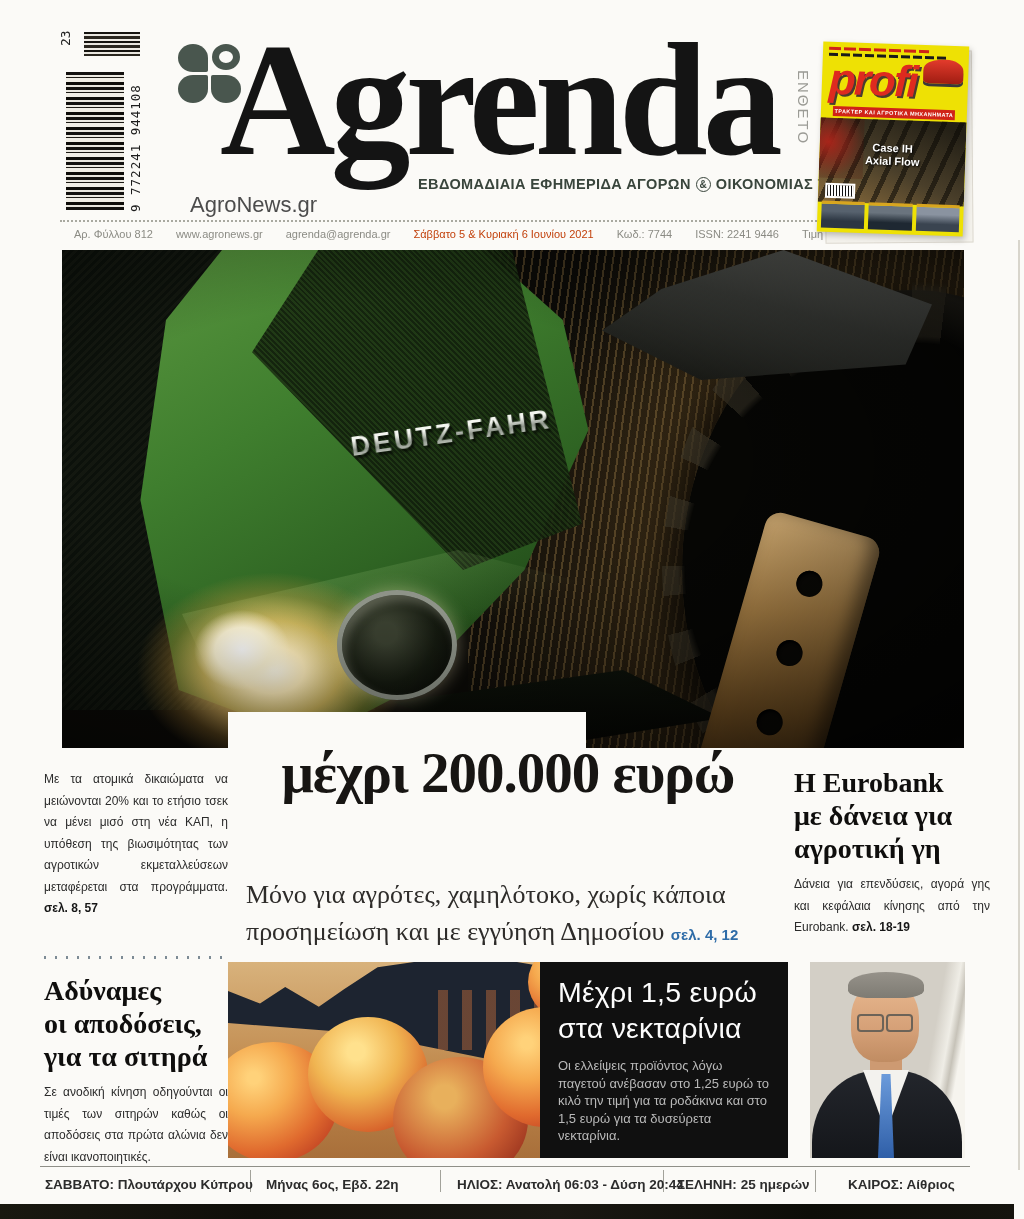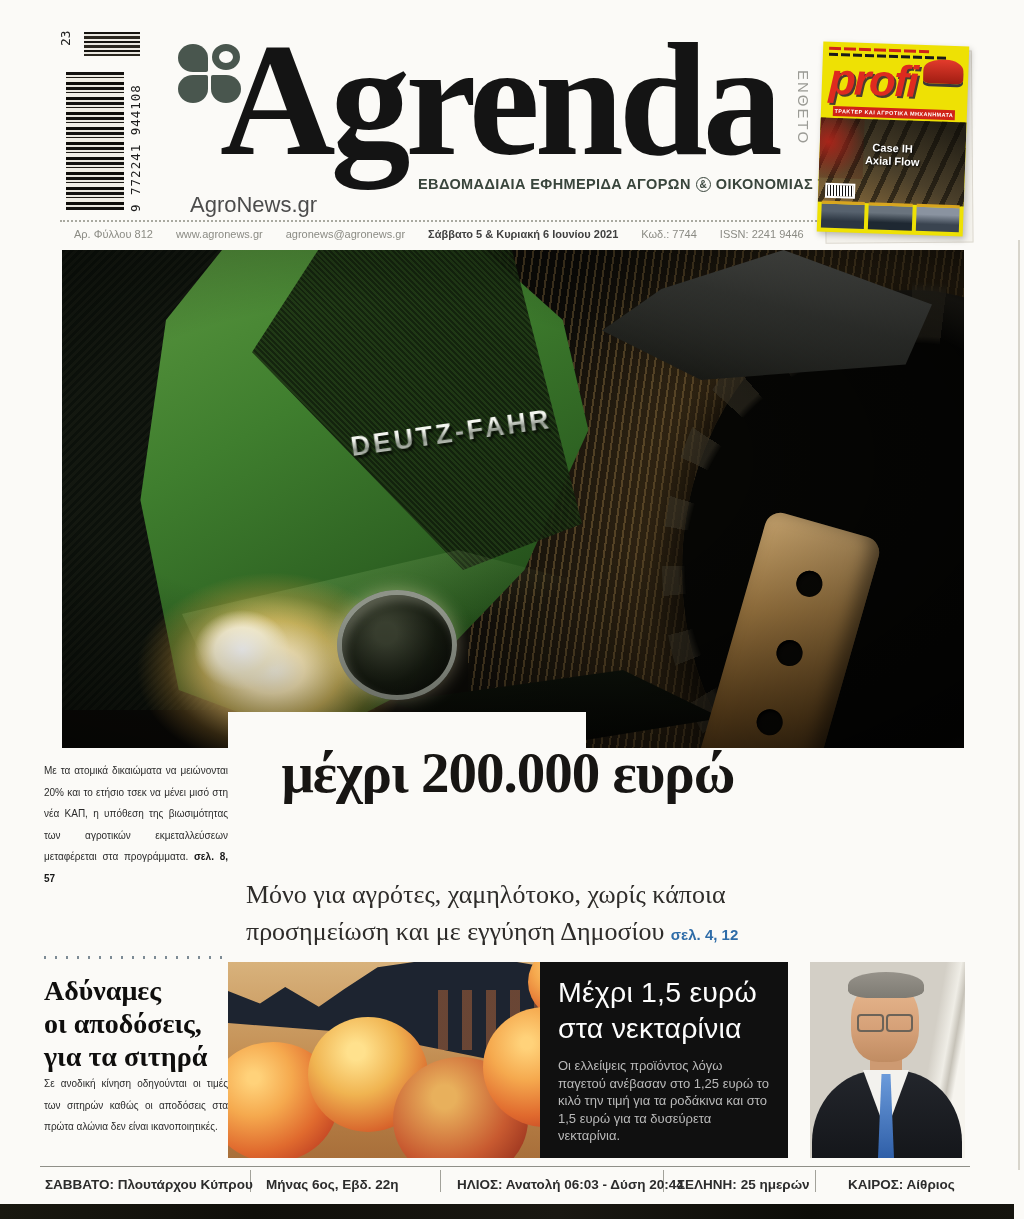--- a/index.html
+++ b/index.html
@@ -27,21 +27,21 @@
   .logo-text { position:absolute; left:220px; top:20px; font-family:"Liberation Serif", serif; font-weight:700;
     font-size:160px; line-height:1; letter-spacing:-5px; color:#141414; }
   .agronews { position:absolute; left:190px; top:192px; font-size:22px; color:#4c4c4c; }
   .tagline { position:absolute; left:418px; top:176px; font-size:14.5px; font-weight:700; color:#39453c;
     letter-spacing:0.4px; white-space:nowrap; display:flex; align-items:center; gap:5px; }
   .tagline .amp { display:inline-flex; align-items:center; justify-content:center; width:15px; height:15px;
     border:1.5px solid #39453c; border-radius:50%; font-size:10px; }
 
   .dotted-rule { position:absolute; left:60px; top:220px; width:905px; height:0; border-top:2px dotted #a9a9a0; }
   .infobar { position:absolute; left:74px; top:228px; display:flex; gap:23px; font-size:11px; color:#8b8b84; white-space:nowrap; }
-  .infobar .strong { color:#404040; font-weight:700; }
+  .infobar .strong { color:#c2410c; font-weight:400; }
 
   
   .entheto { position:absolute; left:812px; top:70px; font-size:15px; letter-spacing:2px; color:#9b9b95;
     transform:rotate(90deg); transform-origin:left top; }
   .magazine { position:absolute; left:820px; top:44px; width:146px; height:190px; transform:rotate(2deg); }
   .magazine::after { content:""; position:absolute; left:5px; top:7px; width:100%; height:100%;
     background:#f4f2ec; border:1px solid #ddd9d0; transform:rotate(-2.5deg); z-index:-1; }
   .mag-cover { position:absolute; inset:0; background:#eee104; overflow:hidden; box-shadow:2px 3px 6px rgba(0,0,0,.25); }
   .mag-topstrip { position:absolute; left:6px; top:5px; width:100px; height:3px;
     background:repeating-linear-gradient(90deg,#d02318 0 12px,transparent 12px 15px); }
@@ -123,21 +123,21 @@
   .notch { position:absolute; left:228px; top:712px; width:358px; height:40px; background:#fbfaf7; }
   .lead-head { position:absolute; left:228px; top:740px; width:560px; text-align:center;
     font-family:"Liberation Serif", serif; font-weight:700; font-size:57px; line-height:65px;
     letter-spacing:-1px; color:#171513; z-index:3; }
   .lead-sub { position:absolute; left:246px; top:876px; width:545px;
     font-family:"Liberation Serif", serif; font-size:26px; line-height:37px; color:#2e2c2a; z-index:3; }
   .lead-sub .pageref { font-family:"Liberation Sans", sans-serif; font-size:15px; font-weight:700; color:#2e6ca8; }
 
   
   .col-title { font-family:"Liberation Serif", serif; font-weight:700; font-size:28px; line-height:33px; color:#0f0e0d; }
-  .col-body { font-size:10px; line-height:21.5px; color:#2b2b2b; text-align:justify; }
+  .col-body { margin-top:9px; font-size:12px; line-height:21.5px; color:#2b2b2b; text-align:justify; }
   .col-body .pageref { font-weight:700; color:#171717; }
   .left-art1 { position:absolute; left:44px; top:760px; width:184px; }
   .dots-sep { position:absolute; left:44px; top:956px; width:182px; height:3px;
     background:repeating-linear-gradient(90deg,#7d8b95 0 2.5px, transparent 2.5px 11px); }
   .left-art2 { position:absolute; left:44px; top:974px; width:184px; }
   .right-art { position:absolute; left:794px; top:766px; width:196px; }
 
   
   .peaches { position:absolute; left:228px; top:962px; width:560px; height:196px; overflow:hidden;
     background:linear-gradient(180deg,#d8b27c 0%,#c08a4e 55%,#a86f3a 100%); }
@@ -209,21 +209,21 @@
     <span>ΕΒΔΟΜΑΔΙΑΙΑ ΕΦΗΜΕΡΙΔΑ ΑΓΟΡΩΝ</span>
     <span class="amp">&amp;</span>
     <span>ΟΙΚΟΝΟΜΙΑΣ ΤΗΣ ΥΠΑΙΘΡΟΥ</span>
   </div>
 
   <div class="dotted-rule"></div>
 
   <div class="infobar">
     <span>Αρ. Φύλλου 812</span>
     <span>www.agronews.gr</span>
-    <span>agronews@agronews.gr</span>
+    <span>agrenda@agrenda.gr</span>
     <span class="strong">Σάββατο 5 &amp; Κυριακή 6 Ιουνίου 2021</span>
     <span>Κωδ.: 7744</span>
     <span>ISSN: 2241 9446</span>
     <span>Τιμή 3 ευρώ</span>
   </div>
 
   <div class="entheto">ΕΝΘΕΤΟ</div>
   <div class="magazine">
     <div class="mag-cover">
       <div class="mag-topstrip"></div>
@@ -295,20 +295,31 @@
       <div>Αδύναμες</div>
       <div>οι αποδόσεις,</div>
       <div>για τα σιτηρά</div>
     </div>
     <div class="col-body">
       <span>Σε ανοδική κίνηση οδηγούνται οι τιμές των σιτηρών καθώς οι αποδόσεις στα πρώτα αλώνια δεν είναι ικανοποιητικές.</span>
       
     </div>
   </div>
 
+  <div class="right-art">
+    <div class="col-title">
+      <div>Η Eurobank</div>
+      <div>με δάνεια για</div>
+      <div>αγροτική γη</div>
+    </div>
+    <div class="col-body">
+      <span>Δάνεια για επενδύσεις, αγορά γης και κεφάλαια κίνησης από την Eurobank.</span>
+      <span class="pageref">σελ. 18-19</span>
+    </div>
+  </div>
 
   <div class="peaches">
     <div class="crate"></div>
     <div class="crate-slats"></div>
     <div class="peach p7"></div>
     <div class="peach p1"></div>
     <div class="peach p2"></div>
     <div class="peach p3"></div>
     <div class="peach p4"></div>
     <div class="peach p5"></div>

